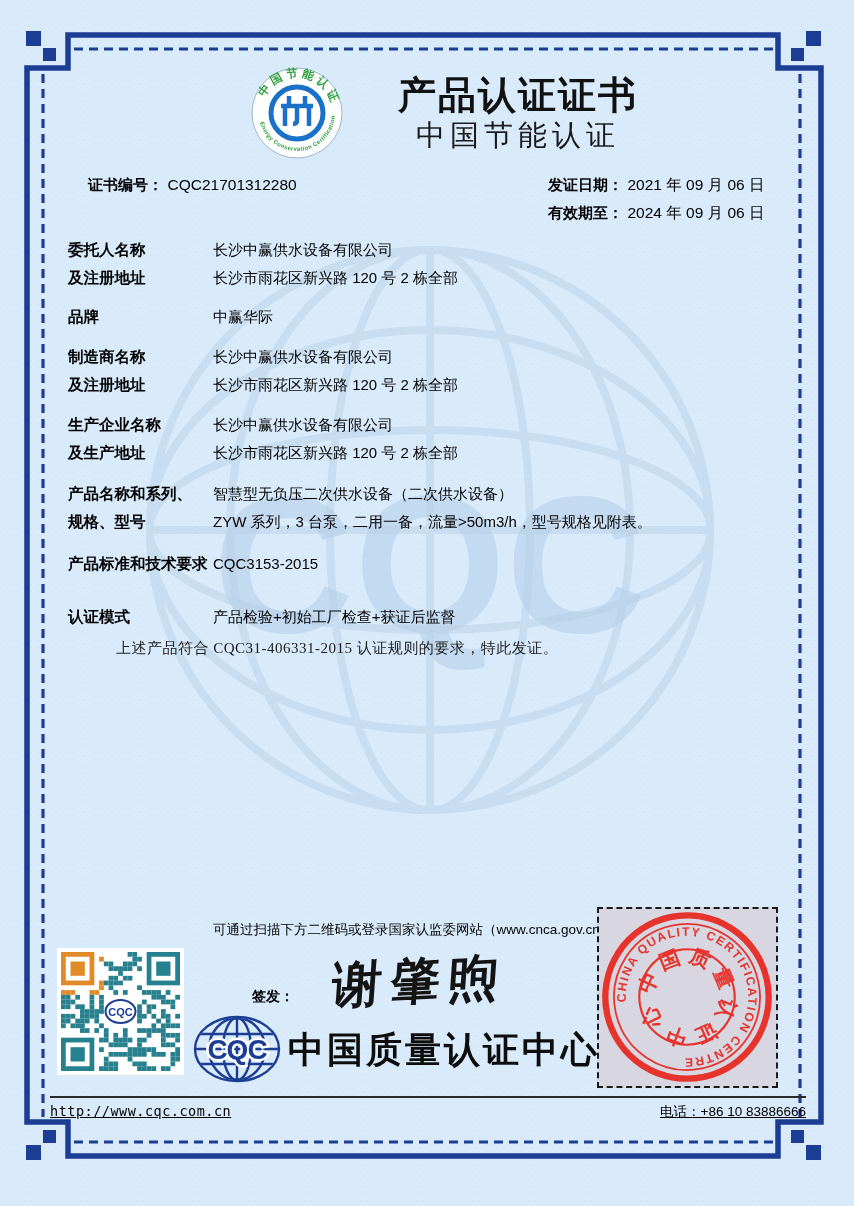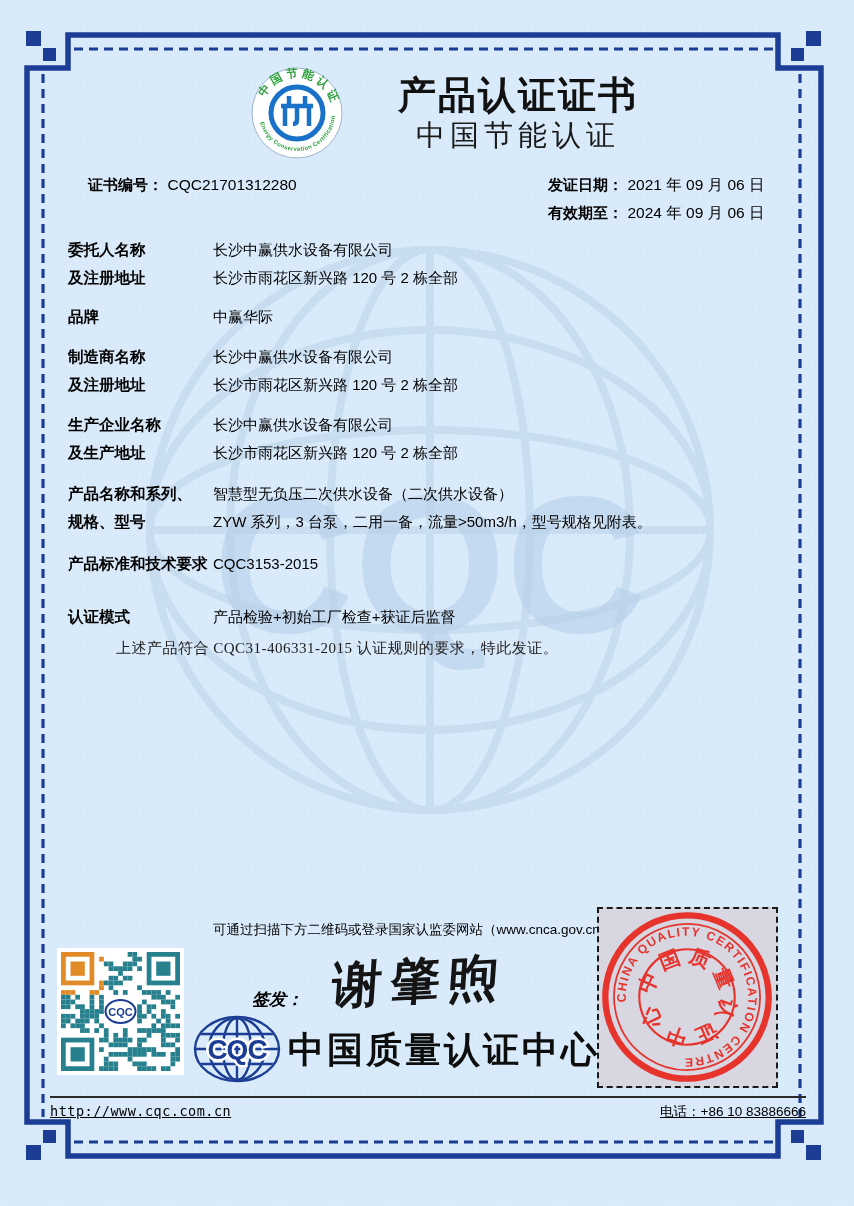--- a/index.html
+++ b/index.html
@@ -39,21 +39,21 @@
     position:absolute;left:213px;width:600px;
     font-size:15px;color:#000;line-height:27.5px;white-space:nowrap;
   }
   
   .statement{
     font-family:"Liberation Serif", serif;
     font-size:15px;color:#1c1c1c;line-height:28px;letter-spacing:0.5px;white-space:nowrap;
   }
   
   .verify-note{font-size:13.5px;color:#000;white-space:nowrap;}
-  .sign-label{font-family:"Liberation Serif", serif;font-size:17px;font-weight:700;color:#000;font-style:italic;}
+  .sign-label{font-family:"Liberation Serif", serif;font-size:14px;font-weight:700;color:#000;}
   .signature{
     font-size:50px;color:#141414;font-weight:600;letter-spacing:8px;
     transform:rotate(-3deg) skewX(-7deg);white-space:nowrap;
   }
   .org-name{font-size:36px;font-weight:700;color:#0d0d0d;letter-spacing:3px;white-space:nowrap;}
   .stamp-patch{
     width:181px;height:181px;background:#d7d6e1;
     border:2.5px dashed #1a1a1a;box-sizing:border-box;
   }
   

